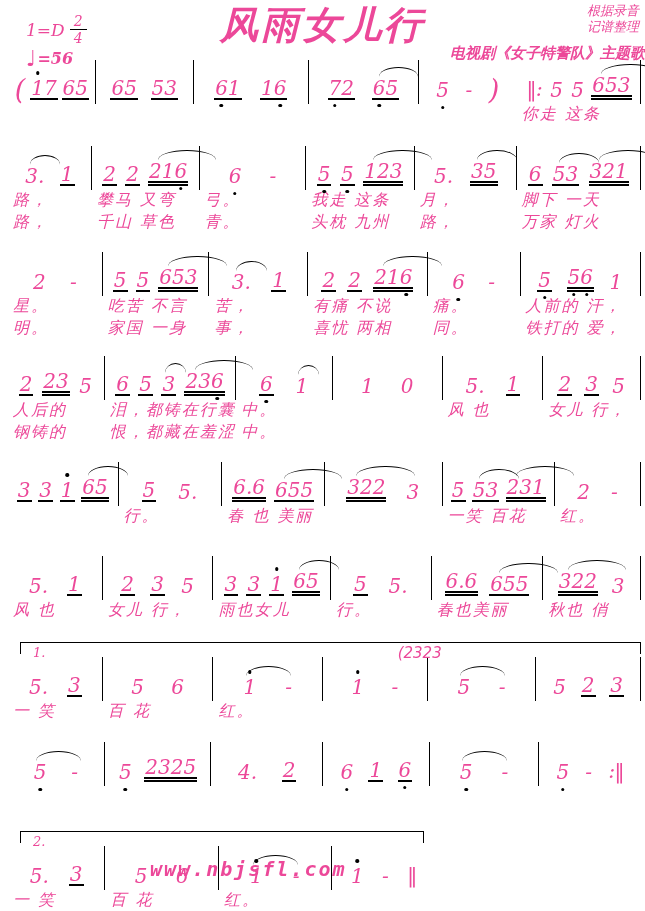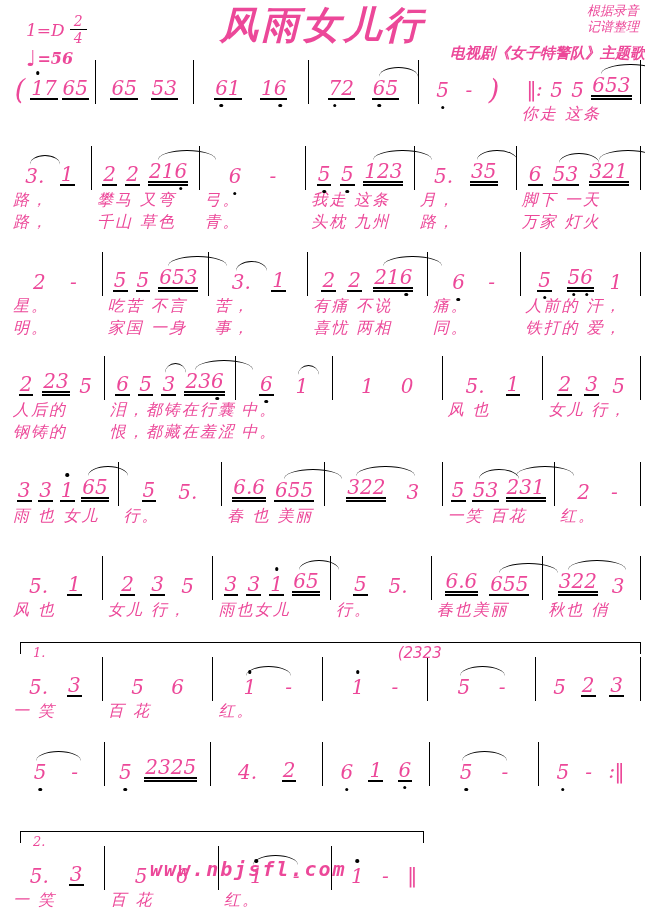--- a/index.html
+++ b/index.html
@@ -456,21 +456,20 @@
               <span class="ch">3</span>
             </span>
             <span class="tok u1">
               <span class="ch">1<span class="dt ab"></span></span>
             </span>
             <span class="tok u2 arc">
               <span class="ch">6</span>
               <span class="ch">5</span>
             </span>
           </div>
-          <div class="lyr">雨 也 女儿</div>
         </div>
         <div class="measure" style="flex-grow: 105;">
           <div class="notes">
             <span class="tok u1">
               <span class="ch">5</span>
             </span>
             <span class="tok">
               <span class="ch">5</span>
               <span class="ch">.</span>
             </span>

